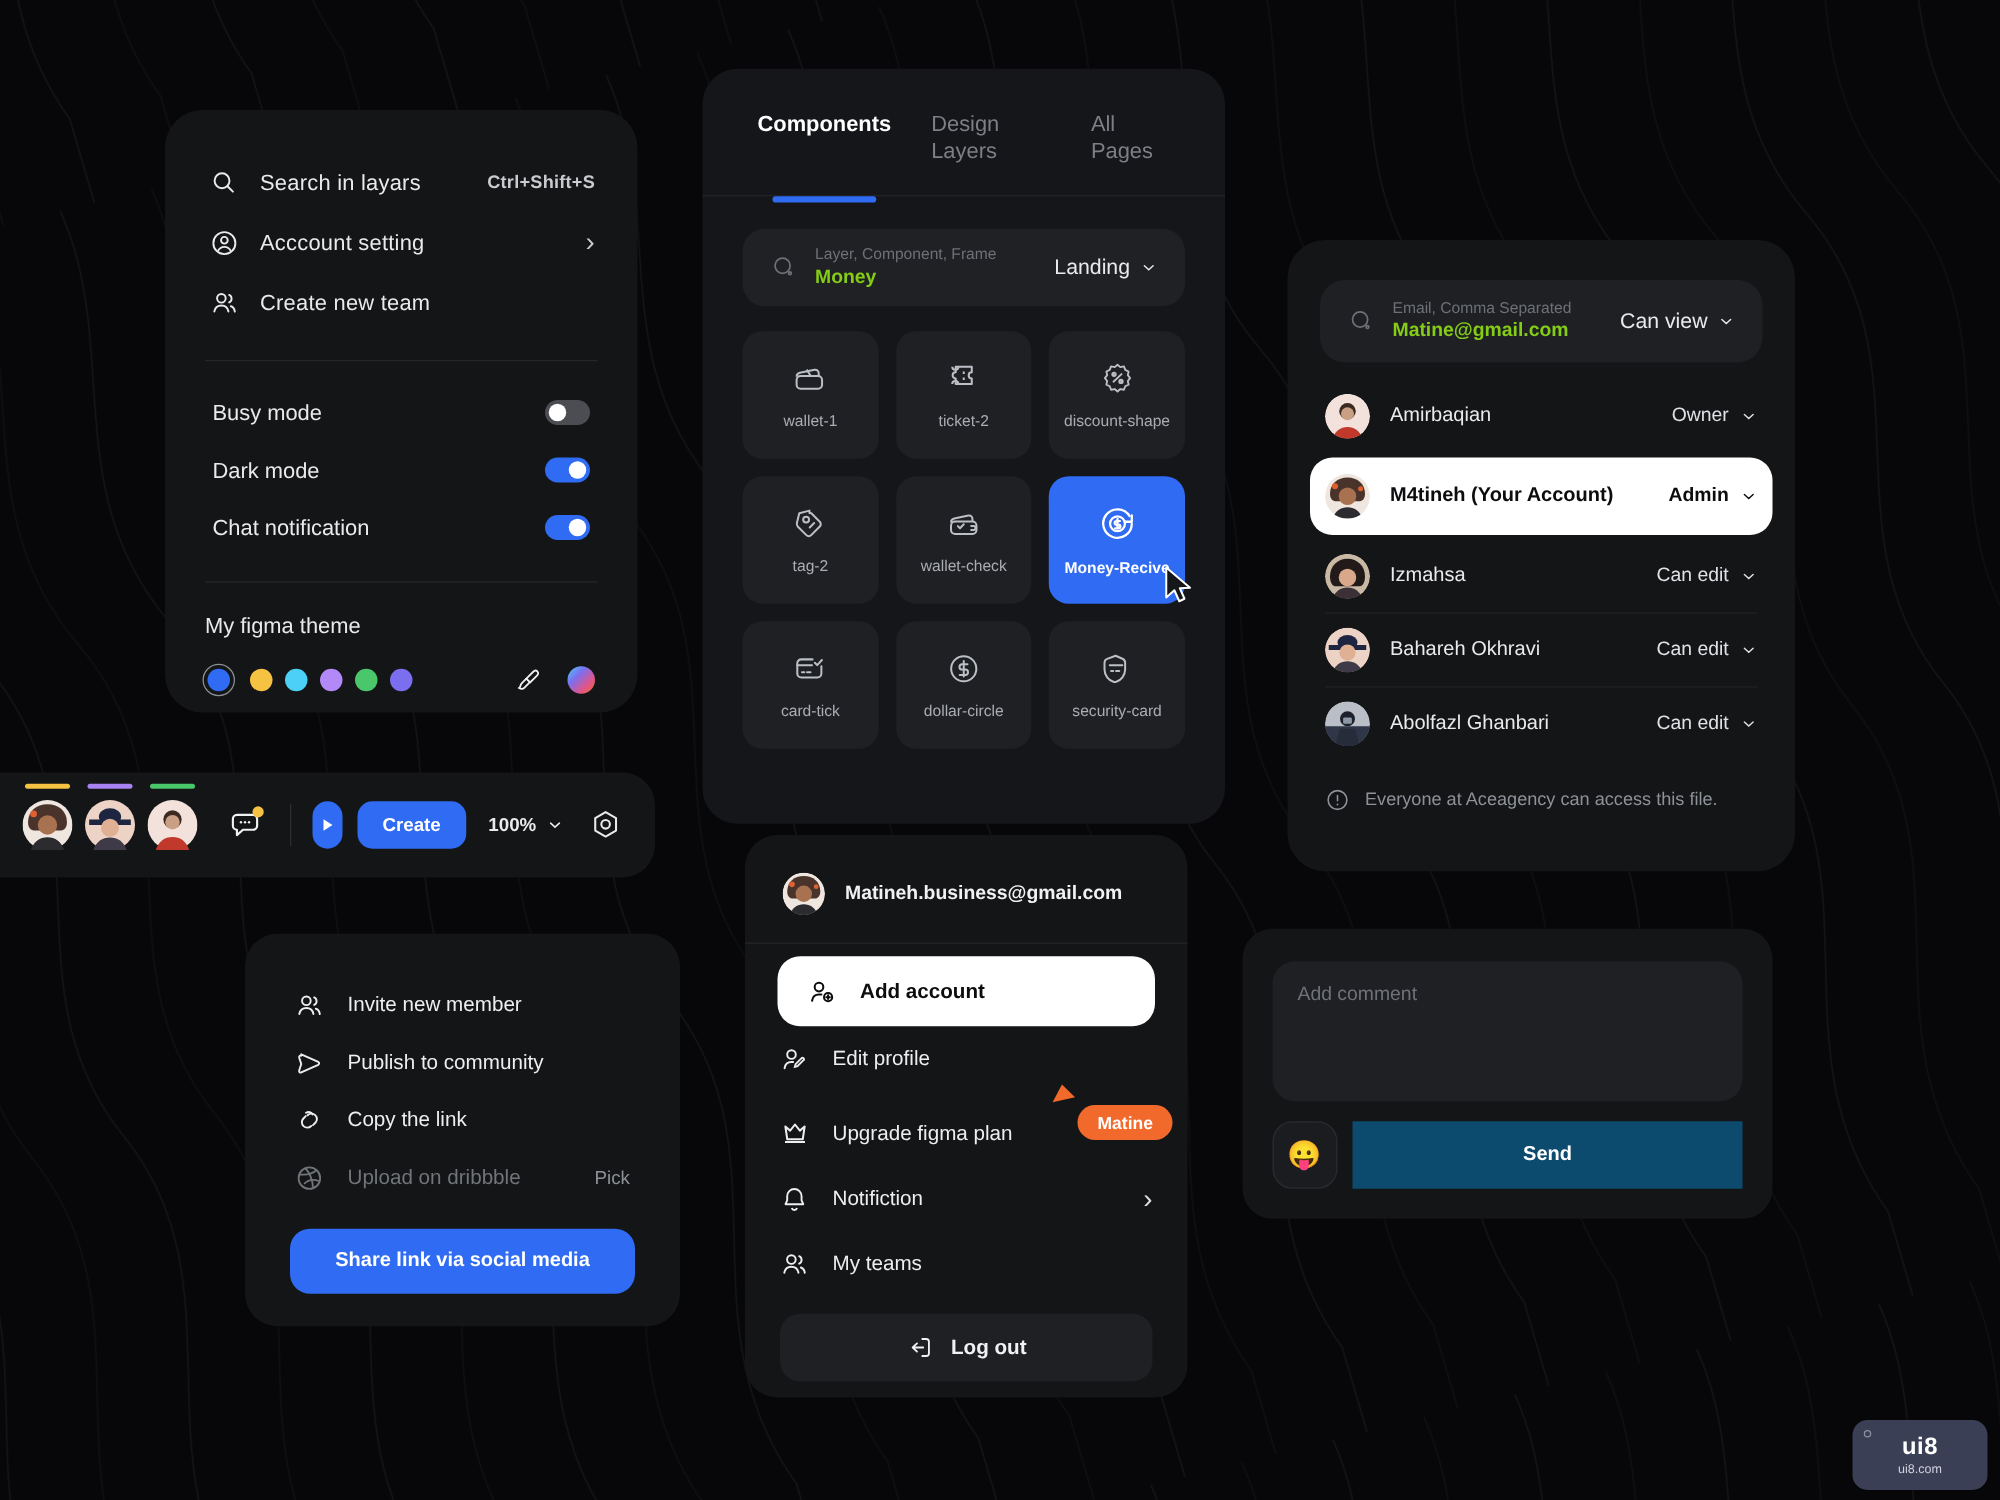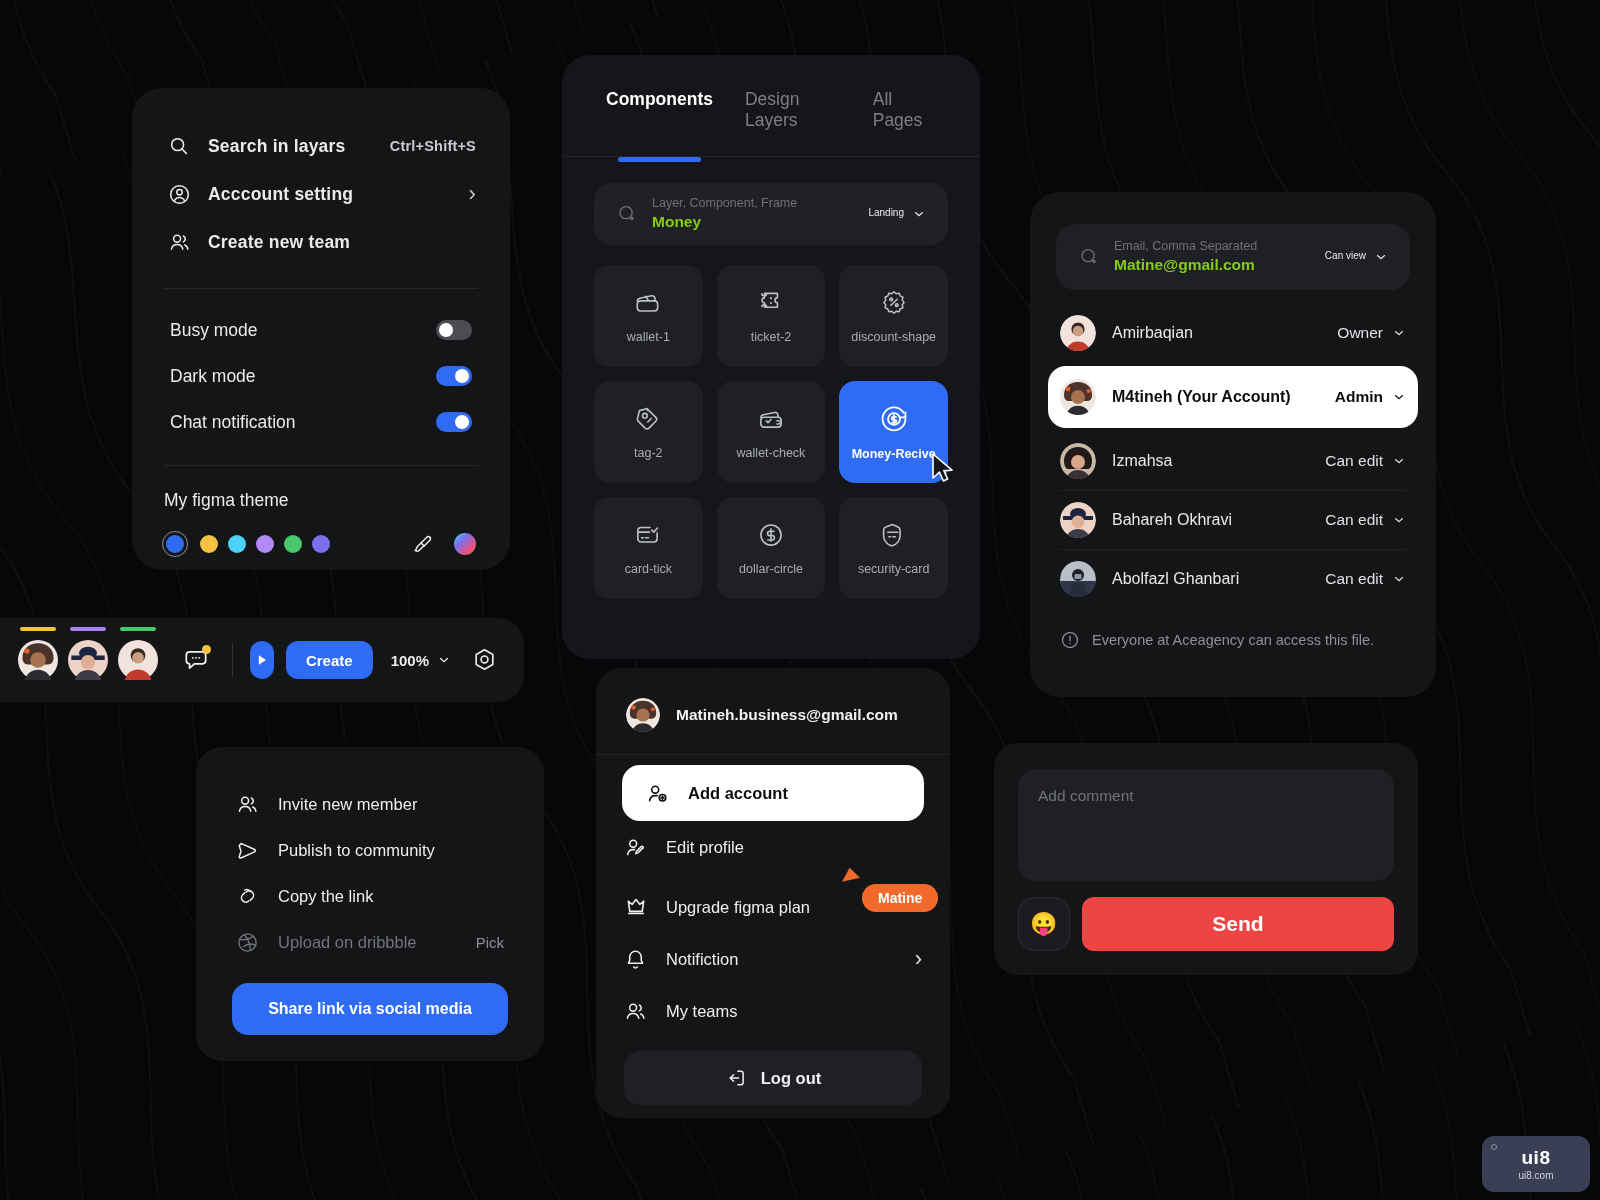--- a/index.html
+++ b/index.html
@@ -36,21 +36,21 @@
   .menu-row {
     display: flex; align-items: center;
     height: 48px;
     padding: 0 34px;
     color: #e9eaec;
     font-size: 17.5px;
     letter-spacing: .2px;
   }
   .menu-row .ic { width: 26px; height: 26px; margin-right: 16px; flex: 0 0 auto;
                   display: flex; align-items: center; justify-content: center; }
-  .menu-row .lbl { flex: 1; font-weight: bold; }
+  .menu-row .lbl { flex: 1; }
   .menu-row .right { color: #c9cbcf; font-size: 14.5px; font-weight: 600; }
   .divider { height: 1px; background: #252629; margin: 0 32px; }
 
   .toggle-row {
     display: flex; align-items: center; justify-content: space-between;
     height: 46px; padding: 0 38px;
     color: #e9eaec; font-size: 17.5px;
   }
   .sw { width: 36px; height: 20px; border-radius: 11px; position: relative; flex: 0 0 auto; }
   .sw.off { background: #4b4d52; }
@@ -80,21 +80,21 @@
   }
   #tab-underline { height: 1px; background: #232428; margin: 7px 0 0 0; }
   #comp-search {
     margin: 26px 32px 0 32px; height: 62px; border-radius: 18px;
     background: #202125; display: flex; align-items: center; padding: 0 22px;
   }
   #comp-search .sicon { margin-right: 14px; }
   .field-stack { flex: 1; display: flex; flex-direction: column; justify-content: center; }
   .field-ph { font-size: 12.5px; color: #6d7076; line-height: 1.35; }
   .field-val { font-size: 15.5px; color: #84cc16; font-weight: 600; line-height: 1.35; }
-  .sel-inline { display: flex; gap: 8px; color: #e9eaec; font-size: 10px; }
+  .sel-inline { display: flex; align-items: center; gap: 8px; color: #e9eaec; font-size: 17px; }
 
   #comp-grid {
     display: grid; grid-template-columns: repeat(3, 1fr);
     gap: 14px; padding: 20px 32px 0 32px;
   }
   .comp-cell {
     height: 102px; border-radius: 16px; background: #1f2024;
     display: flex; flex-direction: column; align-items: center; justify-content: center;
     gap: 12px;
   }
@@ -217,23 +217,23 @@
     background: #1f2024; padding: 18px 20px;
     color: #6f7278; font-size: 15.5px;
   }
   #comment-actions { display: flex; align-items: center; gap: 12px; margin: 16px 24px 0 24px; }
   #emoji-btn {
     width: 52px; height: 54px; border-radius: 16px; background: #1b1c20;
     border: 1px solid #2b2c30;
     display: flex; align-items: center; justify-content: center; font-size: 22px;
   }
   #send-btn {
-    flex: 1; height: 54px; border-radius: 12px; background: #ef4444;
+    flex: 1; height: 54px; border-radius: 0; background: #0c4a6e;
     display: flex; align-items: center; justify-content: center;
-    color: #fff; font-weight: 700; font-size: 21px;
+    color: #fff; font-weight: 700; font-size: 16px;
   }
 
   
   #watermark {
     position: absolute; right: 10px; bottom: 8px;
     width: 108px; height: 56px; border-radius: 12px;
     background: #3a3f55;
     display: flex; flex-direction: column; align-items: center; justify-content: center;
   }
   #watermark .wm-main { color: #fff; font-size: 19px; font-weight: 700; letter-spacing: .5px; }

